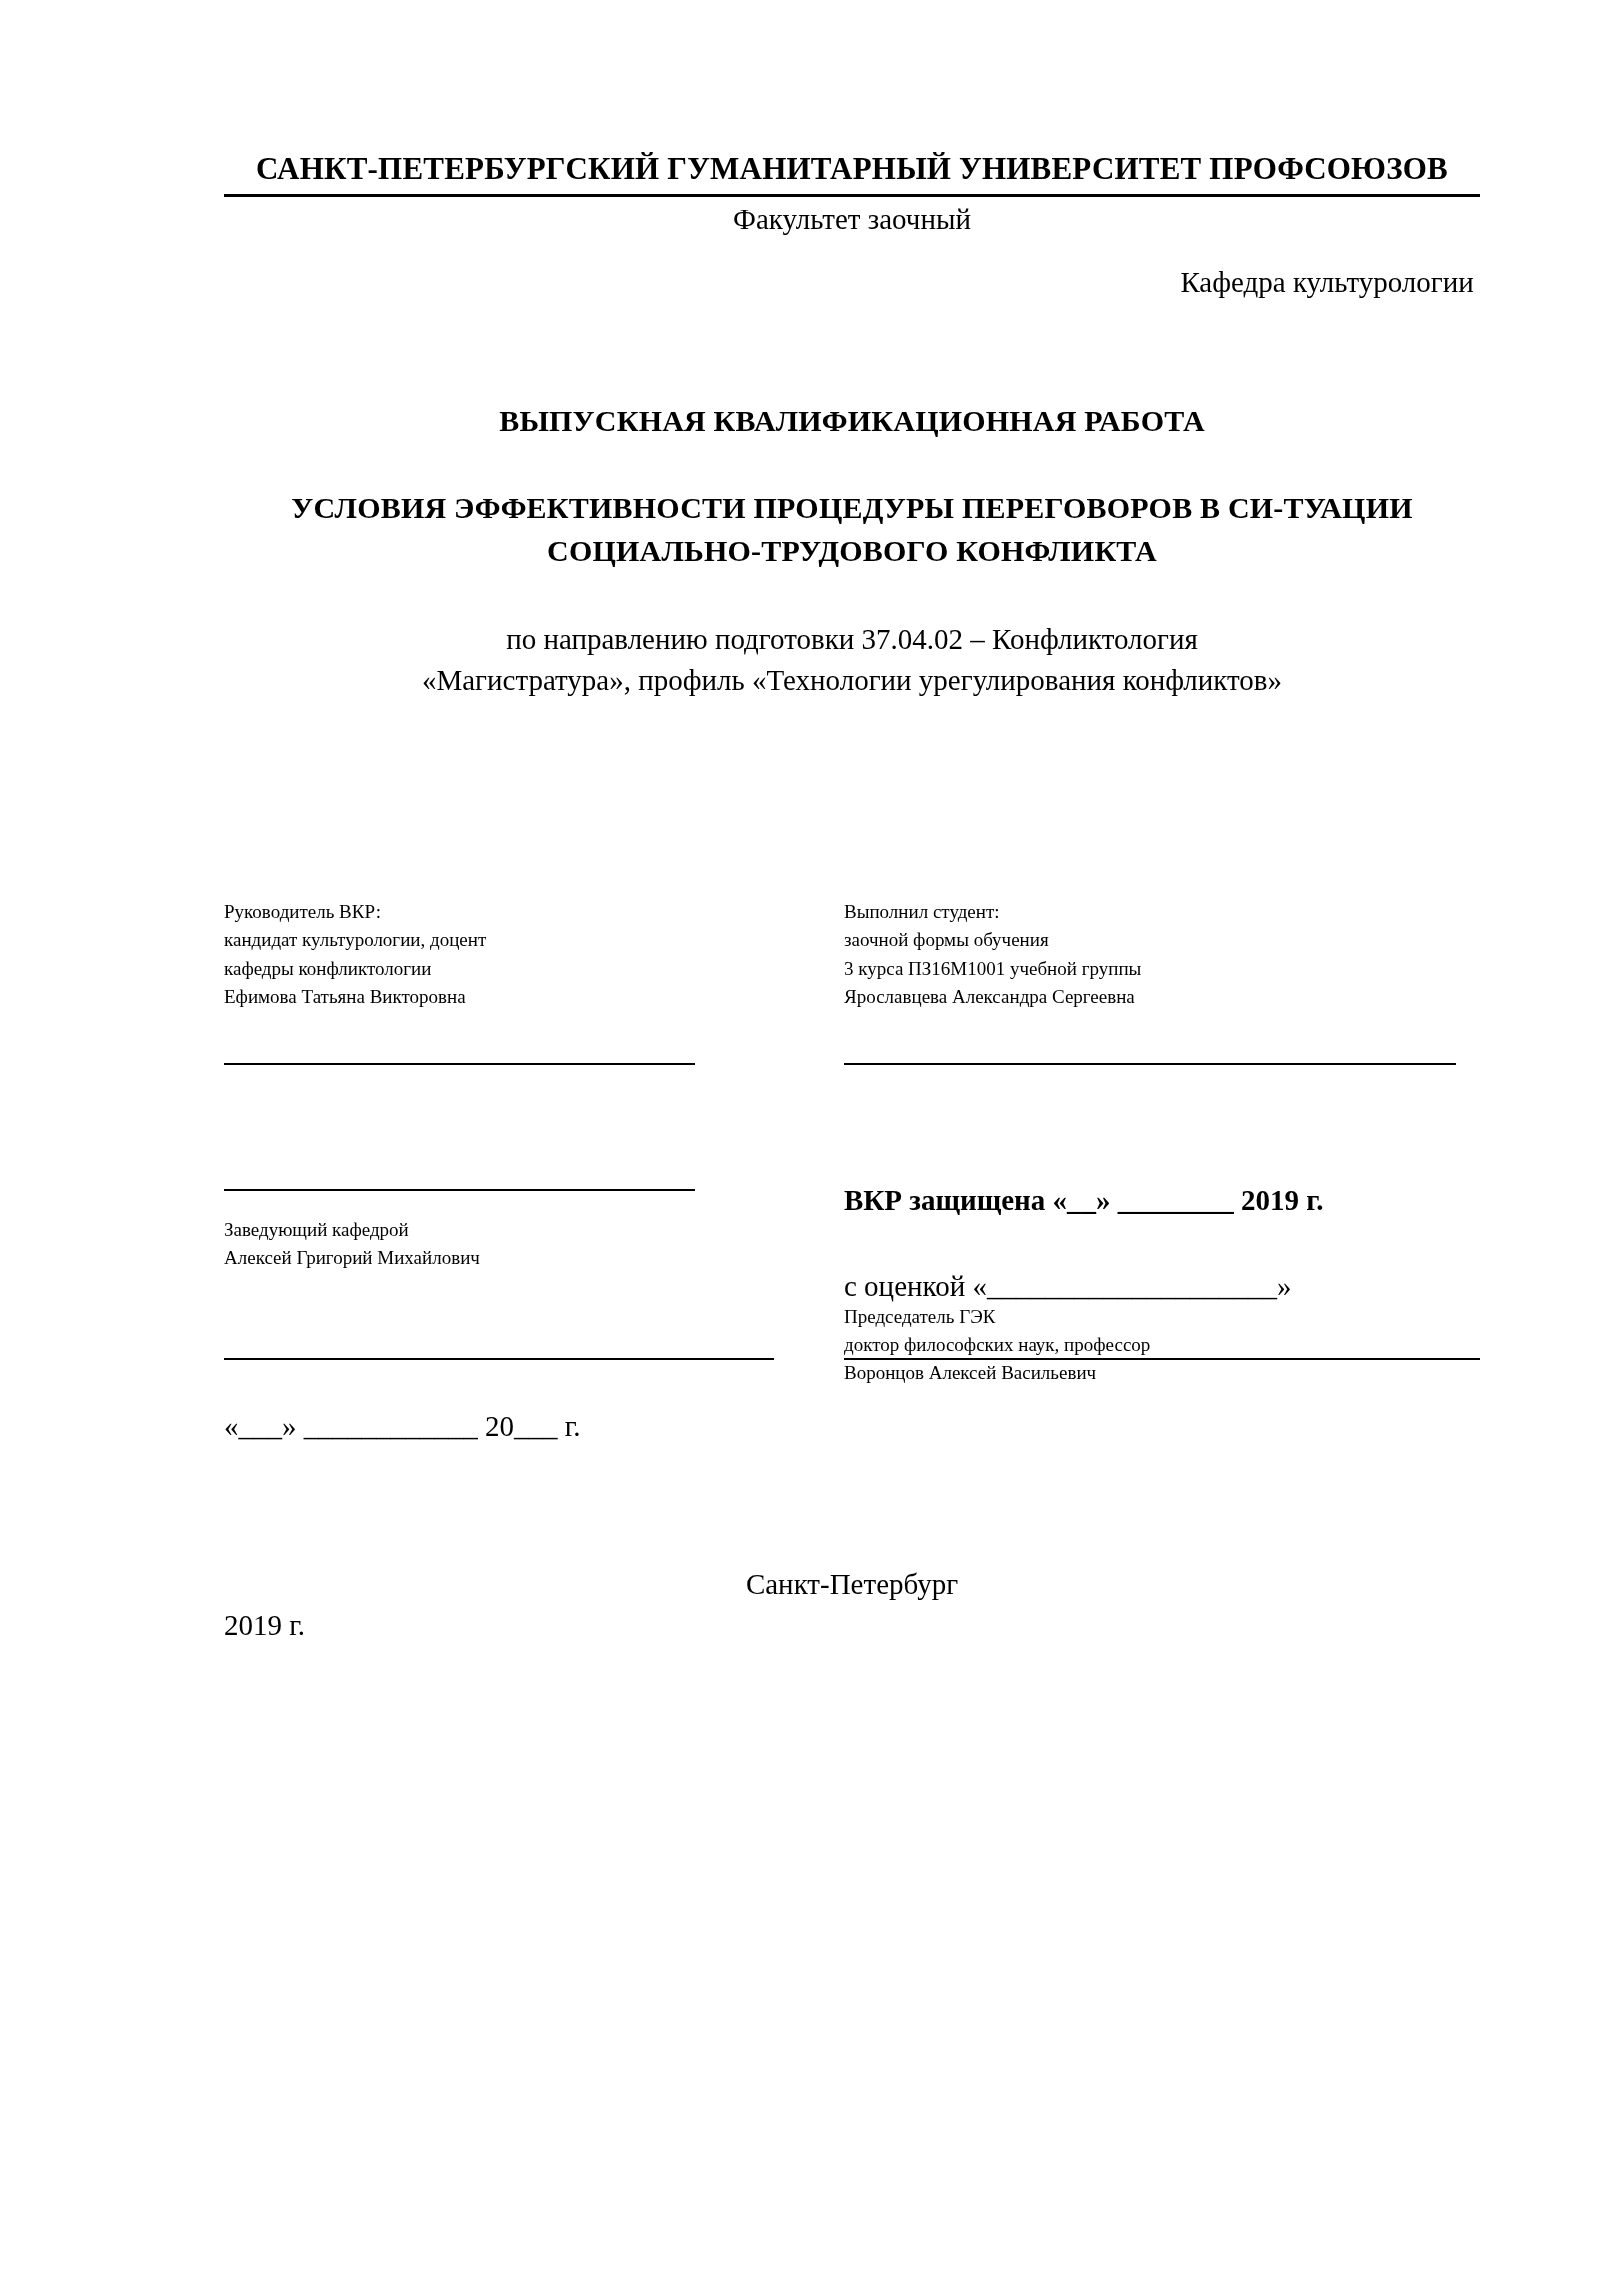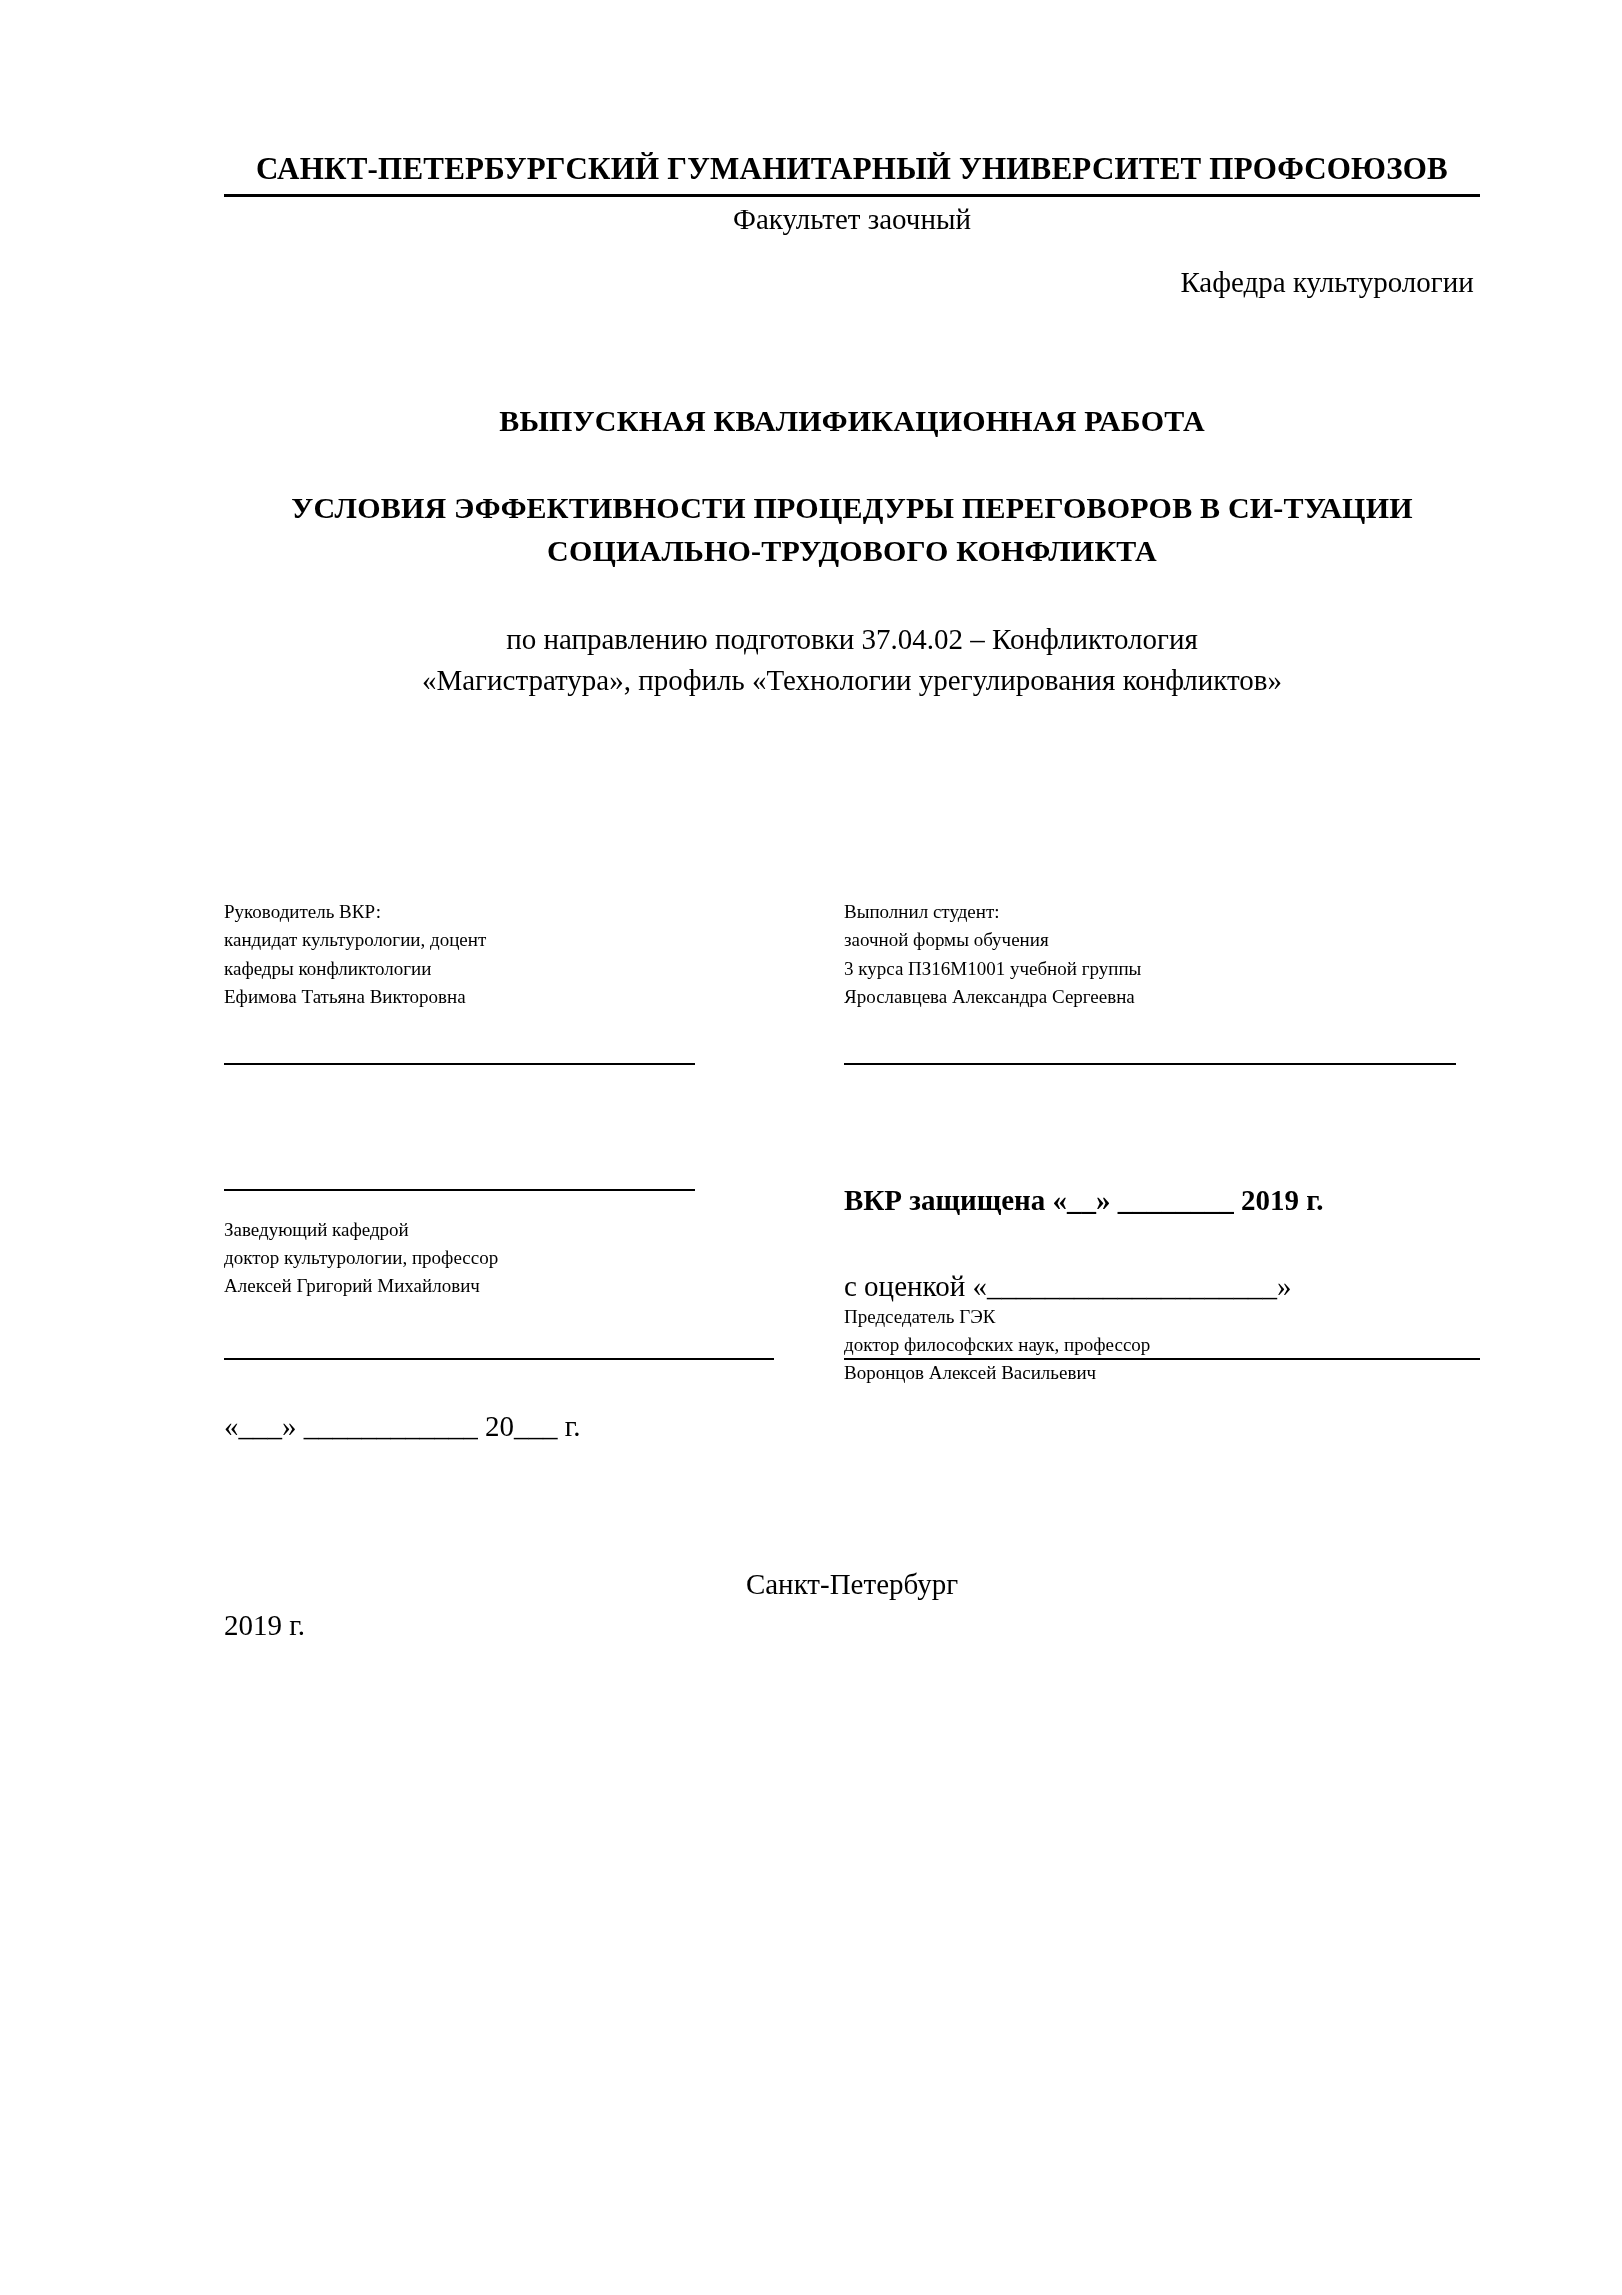--- a/index.html
+++ b/index.html
@@ -183,21 +183,20 @@
         <div class="line-row">Руководитель ВКР:</div>
         <div class="line-row">кандидат культурологии, доцент</div>
         <div class="line-row">кафедры конфликтологии</div>
         <div class="line-row">Ефимова Татьяна Викторовна</div>
 
         <div class="rule rule-left-1"></div>
         <div class="rule rule-left-2"></div>
 
         <div class="gap-small"></div>
         <div class="line-row">Заведующий кафедрой</div>
-        <div class="line-row">доктор культурологии, профессор</div>
         <div class="line-row">Алексей Григорий Михайлович</div>
       </div>
 
       <div class="col-right">
         <div class="line-row">Выполнил студент:</div>
         <div class="line-row">заочной формы обучения</div>
         <div class="line-row">3 курса ПЗ16М1001 учебной группы</div>
         <div class="line-row">Ярославцева Александра Сергеевна</div>
 
         <div class="rule rule-right-1"></div>

